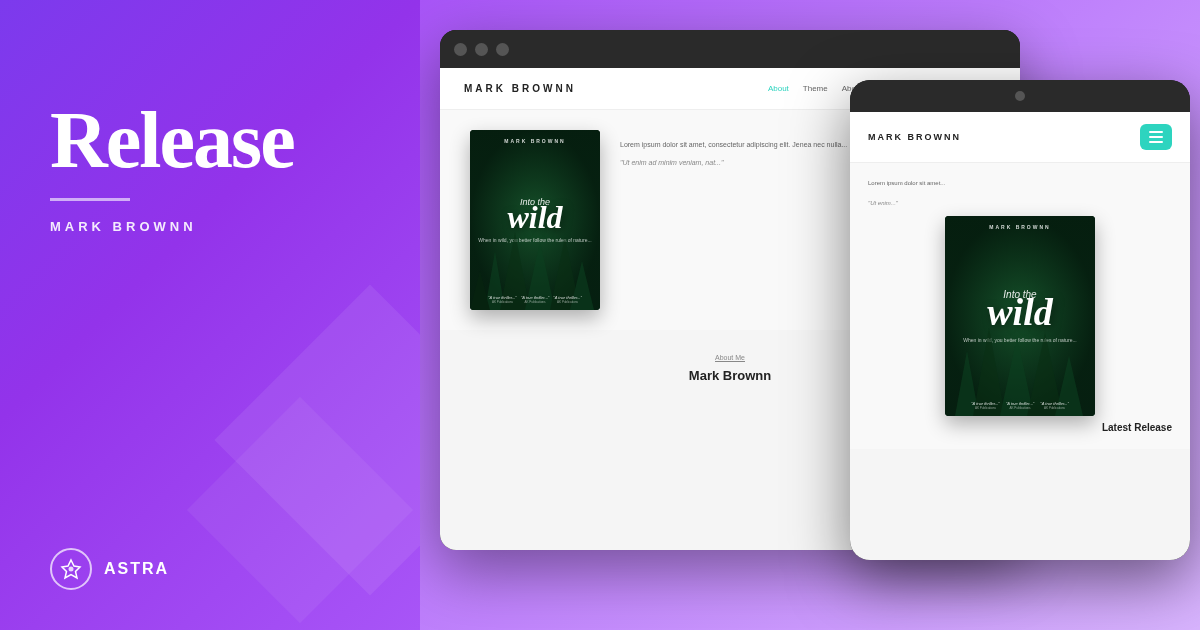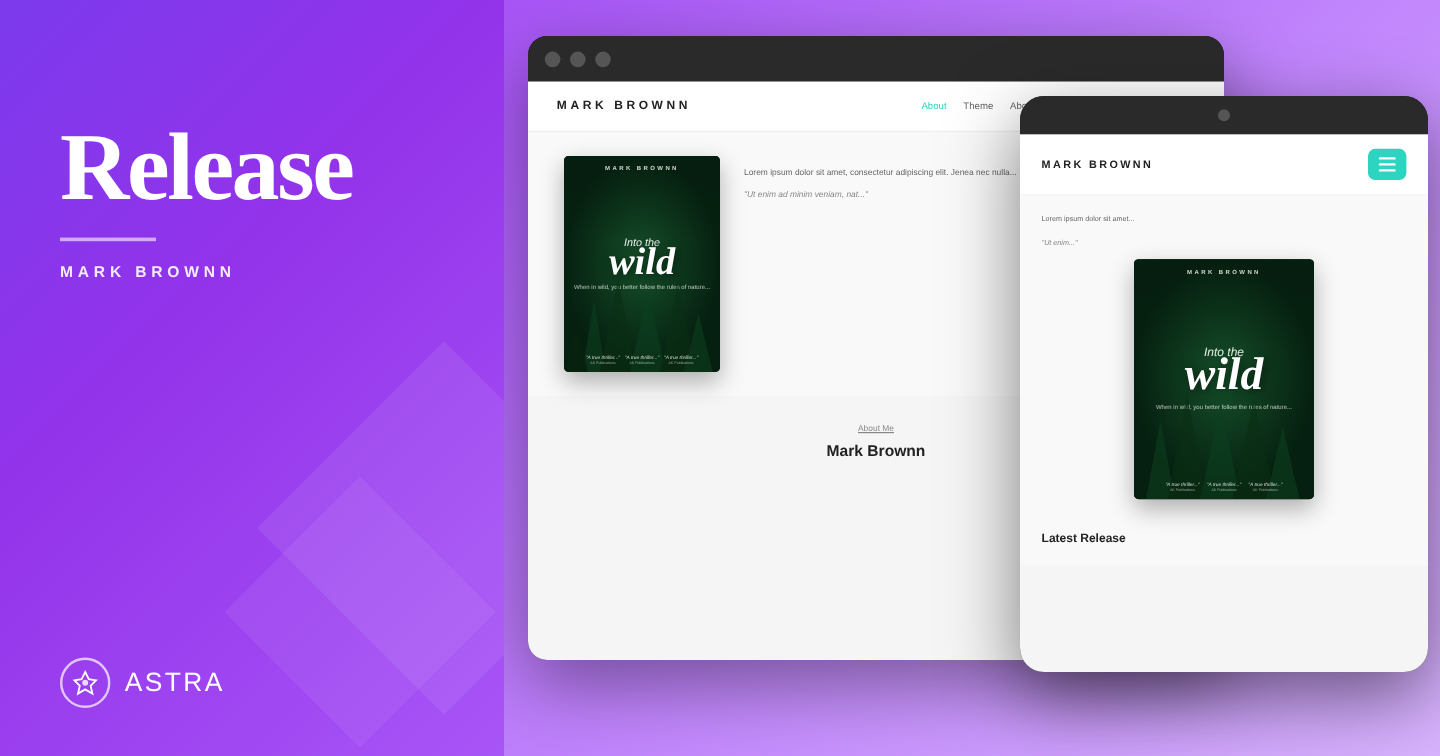--- a/index.html
+++ b/index.html
@@ -93,22 +93,22 @@
       align-items: center;
       justify-content: center;
     }
 
     .astra-logo-svg {
       width: 24px;
       height: 24px;
     }
 
     .astra-text {
-      font-size: 22px;
-      font-weight: 400;
+      font-size: 16px;
+      font-weight: 700;
       color: #fff;
       letter-spacing: 2px;
       text-transform: uppercase;
     }
 
     
     .right-panel {
       flex: 1;
       height: 630px;
       background: #9b59b6;
@@ -447,22 +447,22 @@
       position: absolute;
       bottom: 6px;
       display: flex;
       gap: 6px;
     }
 
     .tablet-latest-release {
       font-size: 10px;
       font-weight: 700;
       color: #222;
-      text-align: left;
-      margin-top: 28px;
+      text-align: right;
+      margin-top: 6px;
     }
   </style>
 </head>
 <body>
 
 <div class="left-panel">
   <div class="hero-text">
     <h1 class="hero-title">
       <span>Release</span><br>
     </h1>

